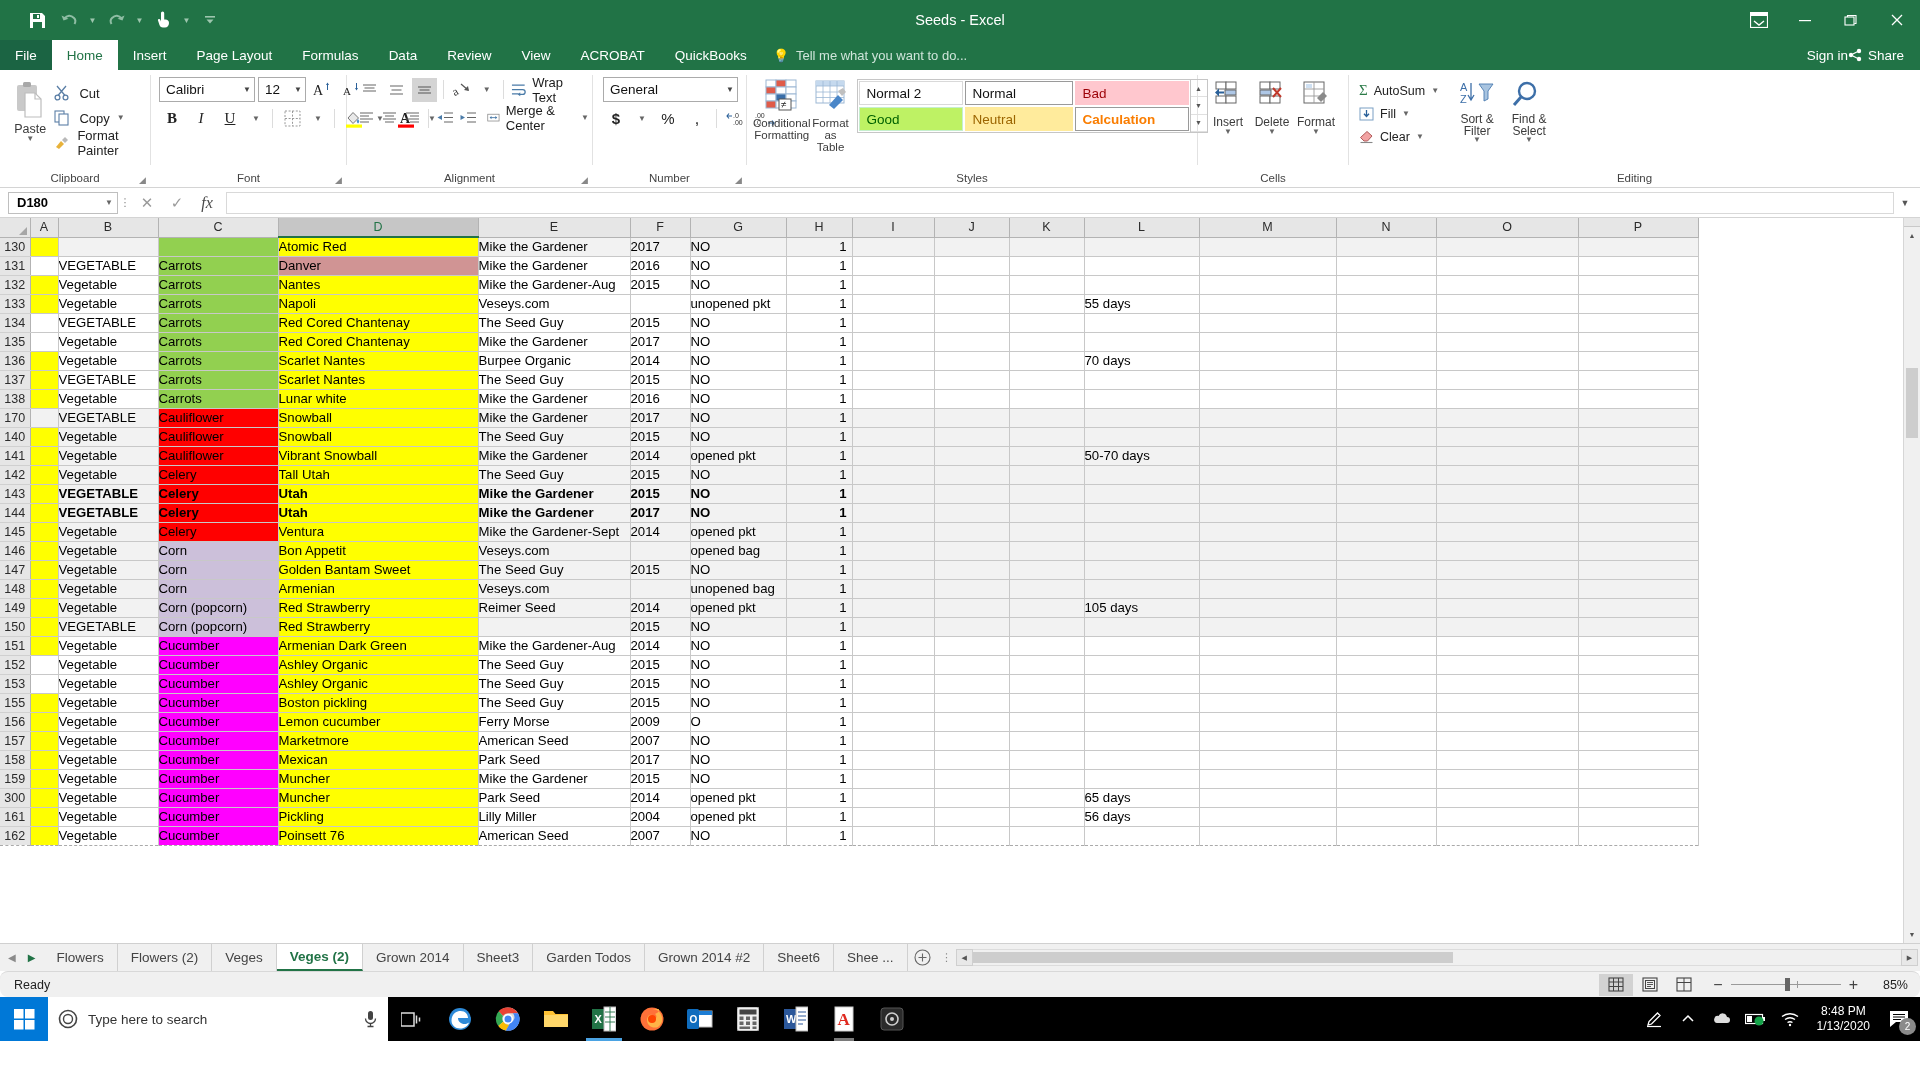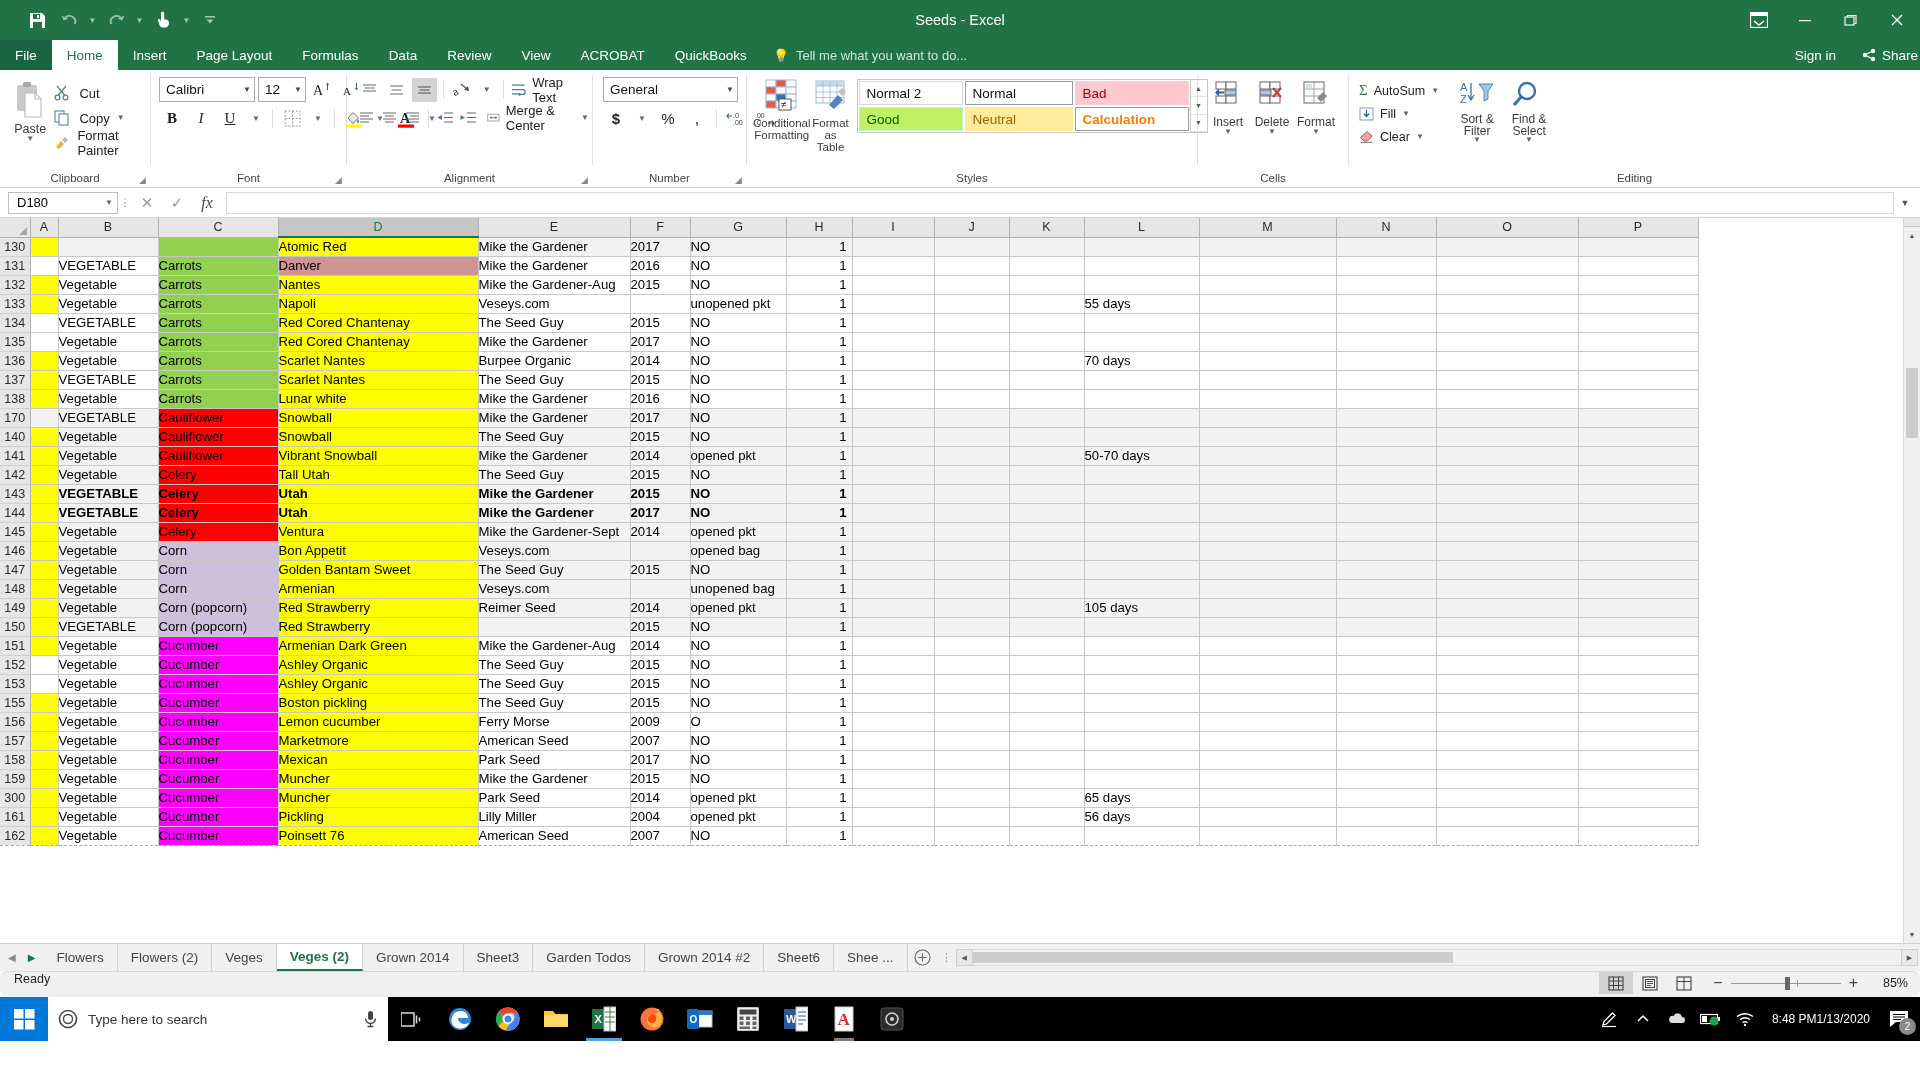--- a/index.html
+++ b/index.html
@@ -37,21 +37,21 @@
     position:relative;
   }
   .tab {
     padding:0 15px; display:flex; align-items:center; color:#fff; font-size:13.5px;
     white-space:nowrap;
   }
   .tab.file { background:#1b6443; }
   .tab.active { background:#fff; color:#217346; font-weight:normal; }
   .tellme { display:flex; align-items:center; gap:6px; color:#cfe5da; padding:0 12px; font-size:13px;}
   .bulb { color:#ffd23b; font-size:13px; }
-  .acct { margin-left:auto; display:flex; align-items:center; color:#fff; gap:26px; padding-right:2px; font-size:13.5px;}
+  .acct { margin-left:auto; display:flex; align-items:center; color:#fff; gap:0; padding-right:16px; font-size:13.5px;}
   .acct .share { display:flex; align-items:center; gap:5px;}
 
   
   .ribbon {
     height:118px; background:#fff; border-bottom:1px solid #d4d4d4;
     display:flex; align-items:stretch; position:relative;
   }
   .grp { position:relative; display:flex; flex-direction:column; padding:3px 0 0 0;}
   .grp-body { flex:1; display:flex; align-items:flex-start; padding:4px 6px 0 6px;}
   .grp-label {
@@ -110,21 +110,21 @@
 
   
   .formulabar {
     height:30px; background:#fff; display:flex; align-items:center; gap:0;
     border-bottom:1px solid #d4d4d4; padding:0 4px;
   }
   .namebox {
     width:110px; height:22px; border:1px solid #bfbfbf; background:#fff;
     display:flex; align-items:center; padding:0 4px 0 8px; font-size:13px; margin-left:4px;
   }
-  .namebox .nv { flex:1; }
+  .namebox .nv { flex:1;font-weight:bold; }
   .fbsep { width:14px; text-align:center; color:#8a8a8a; font-size:11px;}
   .fbicons { display:flex; align-items:center; gap:0; }
   .fbi { width:30px; height:24px; display:flex; align-items:center; justify-content:center; color:#9a9a9a; font-size:15px;}
   .fbi.fx { color:#4a4a4a; font-style:italic; font-family:"Liberation Serif",serif; font-size:16px;}
   .fbinput { flex:1; height:22px; border:1px solid #d9d9d9; border-left:1px solid #d9d9d9; background:#fff; margin-left:4px; padding:0 6px; font-size:13px; display:flex; align-items:center;}
   .fbcaret { width:22px; text-align:center; color:#555; font-size:9px;}
 
   
   .gridwrap { position:relative; height:725px; background:#fff; display:flex; }
   .gridmain { flex:1; overflow:hidden; position:relative; }
@@ -178,21 +178,21 @@
   .stab.active { background:#fff; color:#217346; font-weight:bold; border-bottom:2px solid #217346; border-right:1px solid #d0d0d0;}
   .addsheet { width:30px; display:flex; align-items:center; justify-content:center; font-size:15px; color:#666;}
   .sheetdots { width:18px; display:flex; align-items:center; justify-content:center; color:#888; font-size:11px;}
   .hscroll { flex:1; display:flex; align-items:center; padding-right:2px;}
   .hs-arrow { width:17px; height:17px; display:flex; align-items:center; justify-content:center; font-size:7px; color:#555; background:#e8e8e8; border:1px solid #cfcfcf;}
   .hs-track { flex:1; height:17px; background:#f0f0f0; border-top:1px solid #dcdcdc; border-bottom:1px solid #dcdcdc; position:relative;}
   .hs-thumb { position:absolute; left:0; top:2px; bottom:2px; width:480px; background:#cdcdcd;}
 
   
   .statusbar {
-    height:26px; background:#f0f0f0; display:flex; align-items:flex-start;
+    height:26px; background:#f0f0f0; display:flex; align-items:center;
     border-top:1px solid #d8d8d8; font-size:12.5px; color:#222;border-radius:8px;
   }
   .st-ready { padding-left:14px; }
   .st-right { margin-left:auto; display:flex; align-items:center; gap:0; padding-right:12px;}
   .viewbtn { width:34px; height:22px; display:flex; align-items:center; justify-content:center; color:#444;}
   .viewbtn.on { background:#d2d2d2; }
   .zoomctl { display:flex; align-items:center; gap:8px; margin-left:12px;}
   .zoom-track { width:110px; height:1px; background:#9a9a9a; position:relative;}
   .zoom-thumb { position:absolute; width:5px; height:13px; background:#666; top:-6px; left:54px;}
   .zoom-mid { position:absolute; width:1px; height:7px; background:#9a9a9a; top:-3px; left:66px;}
@@ -206,21 +206,21 @@
   .searchbox {
     width:340px; height:44px; background:#fff; display:flex; align-items:center; gap:10px; padding:0 10px;
     font-size:13.5px; color:#333;
   }
   .tb-icons { display:flex; align-items:center; height:44px; }
   .tbi { width:48px; height:44px; display:flex; align-items:center; justify-content:center; position:relative;}
   .tbi.active::after { content:""; position:absolute; bottom:0; left:6px; right:6px; height:3px; background:#4ba3e3;}
   .tbi.open::after { content:""; position:absolute; bottom:0; left:14px; right:14px; height:3px; background:#7a7a7a;}
   .tray { margin-left:auto; display:flex; align-items:center; height:44px; color:#fff; gap:0;}
   .tray-i { width:34px; height:44px; display:flex; align-items:center; justify-content:center; color:#fff;}
-  .clock { display:flex; flex-direction:row; align-items:center; justify-content:center; font-size:12px; color:#fff; padding:0 10px; line-height:15px;}
+  .clock { display:flex; flex-direction:column; align-items:center; justify-content:center; font-size:12px; color:#fff; padding:0 10px; line-height:15px;}
   .notif { width:40px; height:44px; display:flex; align-items:center; justify-content:center; position:relative;}
   .notif-badge {
     position:absolute; right:4px; bottom:6px; width:17px; height:17px; border-radius:50%;
     background:#8a8a8a; color:#fff; font-size:10px; display:flex; align-items:center; justify-content:center;
   }
   svg { display:block; }
 </style>
 </head>
 <body>
 

